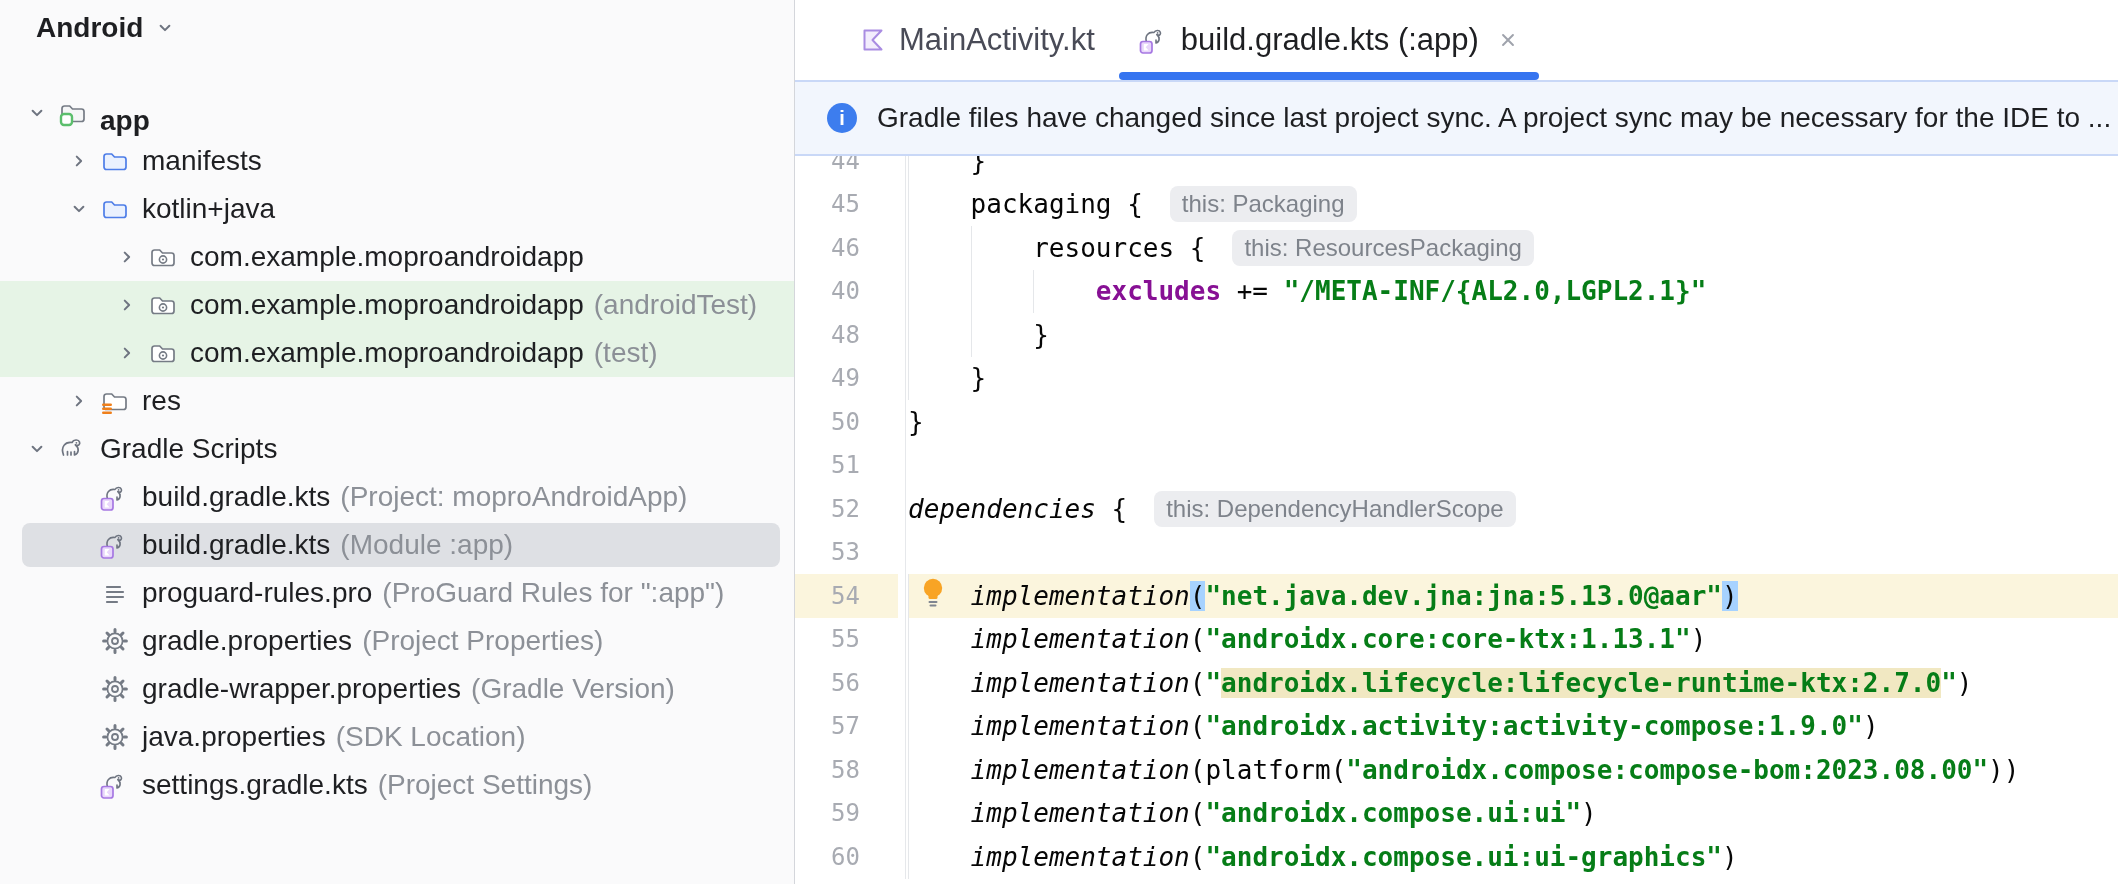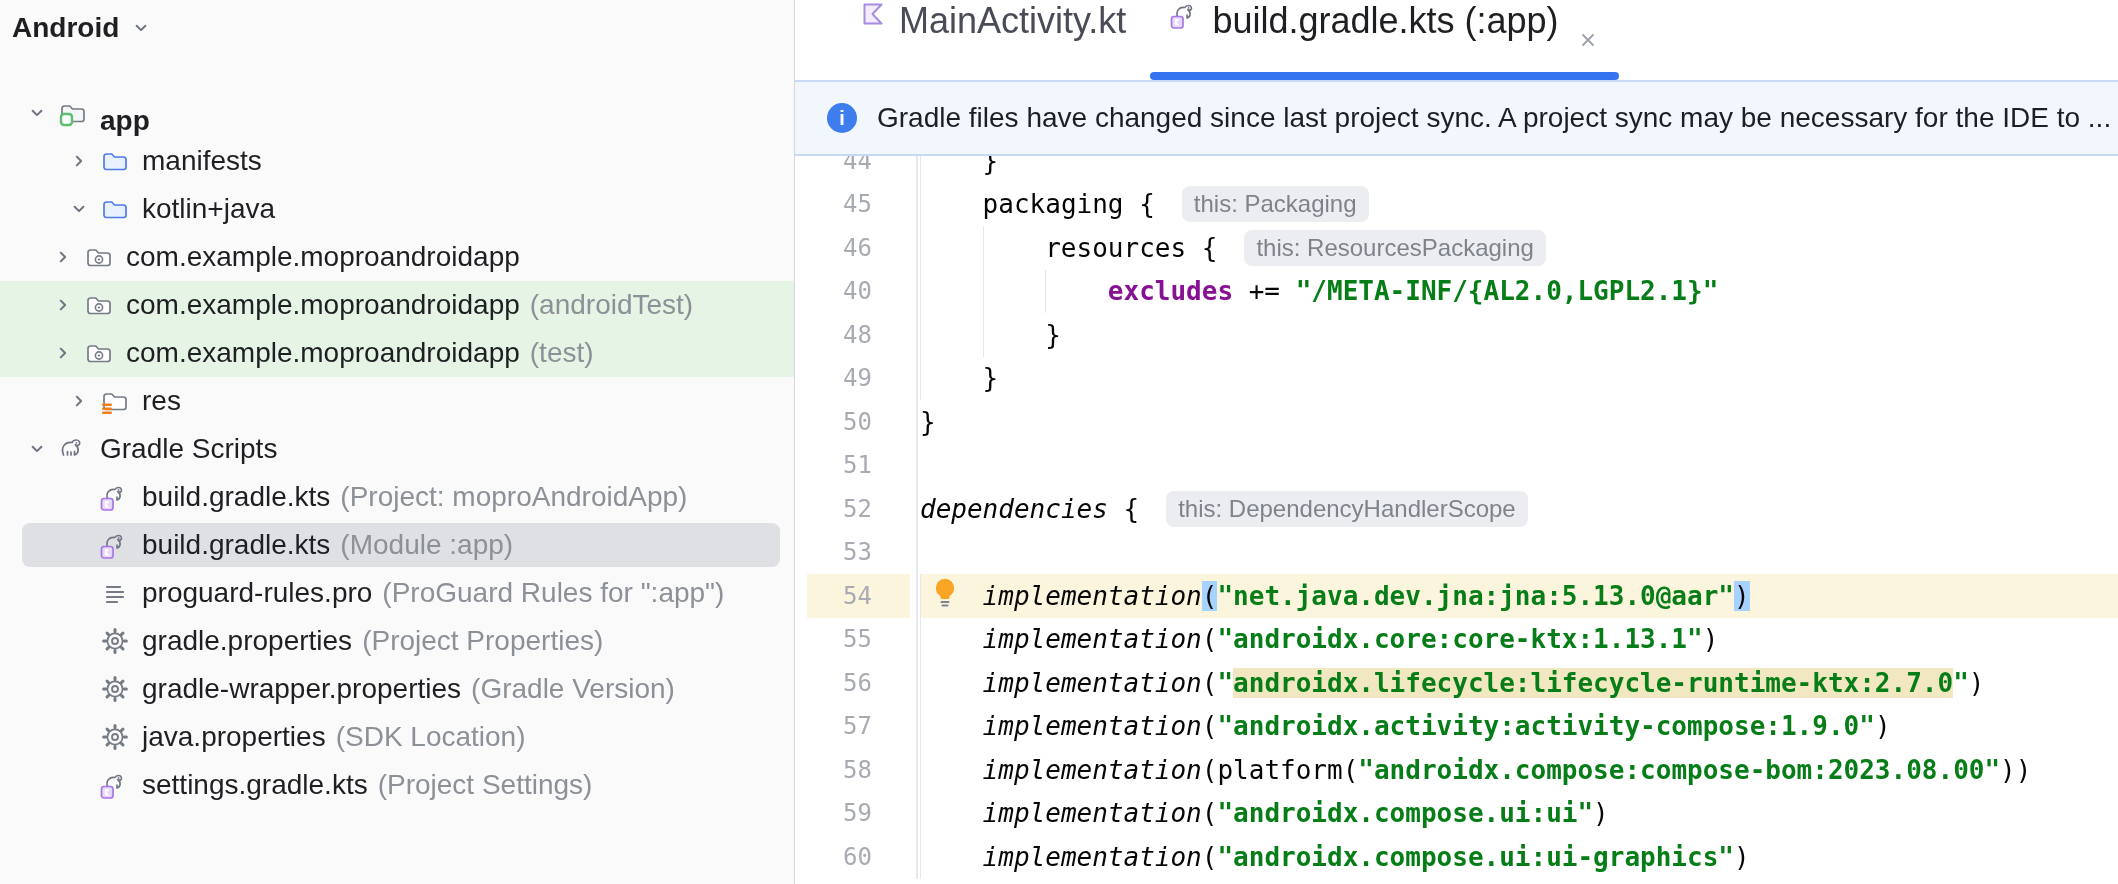--- a/index.html
+++ b/index.html
@@ -3,58 +3,58 @@
 <meta charset="utf-8">
 <style>
   * { box-sizing: border-box; margin: 0; padding: 0; }
   html,body { width:2118px; height:884px; overflow:hidden; background:#fff; }
   .stage { position:relative; width:2118px; height:884px; overflow:hidden; background:#fff;
            font-family:"Liberation Sans", sans-serif; }
 
   
   .project-panel { position:absolute; left:0; top:0; bottom:0; width:795px;
                    background:#FAFAFB; border-right:1px solid #D4D6DB; }
-  .panel-header { height:56px; display:flex; align-items:center; padding-left:12px; gap:12px; }
+  .panel-header { height:56px; display:flex; align-items:center; padding-left:36px; gap:12px; }
   .panel-title { font-size:28px; font-weight:700; color:#1E1F22; }
   .tree { padding-top:33px; }
   .trow { height:48px; display:flex; align-items:center; position:relative; }
-  .lv0 { padding-left:24px; } .lv1 { padding-left:66px; } .lv2 { padding-left:50px; }
+  .lv0 { padding-left:24px; } .lv1 { padding-left:66px; } .lv2 { padding-left:114px; }
   .trow.green::before { content:""; position:absolute; inset:0; background:#E6F4E6; z-index:0; }
   .trow.sel::before { content:""; position:absolute; left:22px; right:14px; top:2px; bottom:2px;
                       background:#DEE0E4; border-radius:8px; z-index:0; }
   .chev { width:26px; height:26px; flex:none; display:flex; align-items:center; justify-content:center;
           margin-right:8px; position:relative; z-index:1; }
   .chev.none { visibility:hidden; }
   .ticon { width:30px; height:30px; flex:none; margin-right:12px; display:flex; align-items:center;
            justify-content:center; position:relative; z-index:1; }
   .tlabel { font-size:28px; color:#1E1F22; white-space:pre; position:relative; z-index:1; }
   .tlabel.bold { font-weight:700;margin-top:15px; }
   .tdesc { font-size:28px; color:#8C9097; margin-left:10px; white-space:pre; position:relative; z-index:1; }
 
   
   .editor { position:absolute; left:795px; top:0; right:0; bottom:0; background:#fff; }
   .tabbar { position:absolute; top:0; left:0; right:0; height:80px; background:#fff;
             display:flex; padding-left:42px; }
-  .tab { display:flex; gap:12px; padding:0 22px; position:relative;
-         font-size:36px; color:#494B57; cursor:default; }
+  .tab { display:flex; align-items:center; gap:12px; padding:0 22px; position:relative;
+         font-size:31px; color:#494B57; cursor:default; }
   .tab.active { color:#1E1F22; }
   .tab.active::after { content:""; position:absolute; left:2px; right:2px; bottom:0; height:8px;
                        border-radius:4px; background:#3574F0; }
   .tab .close { margin-left:6px; display:flex; align-items:center; }
 
   .banner { position:absolute; top:80px; left:0; right:0; height:76px; background:#F2F6FD;
             border-top:2px solid #C9D8F7; border-bottom:2px solid #C9D8F7;
             display:flex; align-items:center; padding-left:32px; gap:20px;
             font-size:28px; color:#1E1F22; white-space:nowrap; overflow:hidden; }
   .info-dot { width:30px; height:30px; border-radius:50%; background:#3D7DEE; color:#fff;
               font-weight:700; font-size:20px; display:flex; align-items:center;
               justify-content:center; flex:none; }
 
   .codewrap { position:absolute; top:156px; left:0; right:0; bottom:0; overflow:hidden; background:#fff; }
-  .lines { position:absolute; left:12px; right:0; top:-17px; }
+  .lines { position:absolute; left:0; right:0; top:-17px; }
   .cl { display:flex; height:43.5px; align-items:stretch; }
   .gut { width:103px; flex:none; display:flex; align-items:center; justify-content:flex-end;
          padding-right:38px; font-family:"DejaVu Sans Mono", monospace; font-size:24px; color:#A8ABB2; }
   .gsep { width:10px; flex:none; background:linear-gradient(90deg, #fff 6.5px, #E6E8EB 6.5px 8px, #fff 8px); }
   .codecell { flex:1; display:flex; align-items:center; position:relative;
               font-family:"DejaVu Sans Mono", monospace; font-size:26px; color:#060606; white-space:pre; }
   .cl.cur .gut, .cl.cur .codecell { background:#FBF5DD; }
   .ind { width:4ch; flex:none; align-self:stretch; border-left:1px solid #E5E7EA; }
   .c-plain { }
   .c-call { font-style:italic; }

